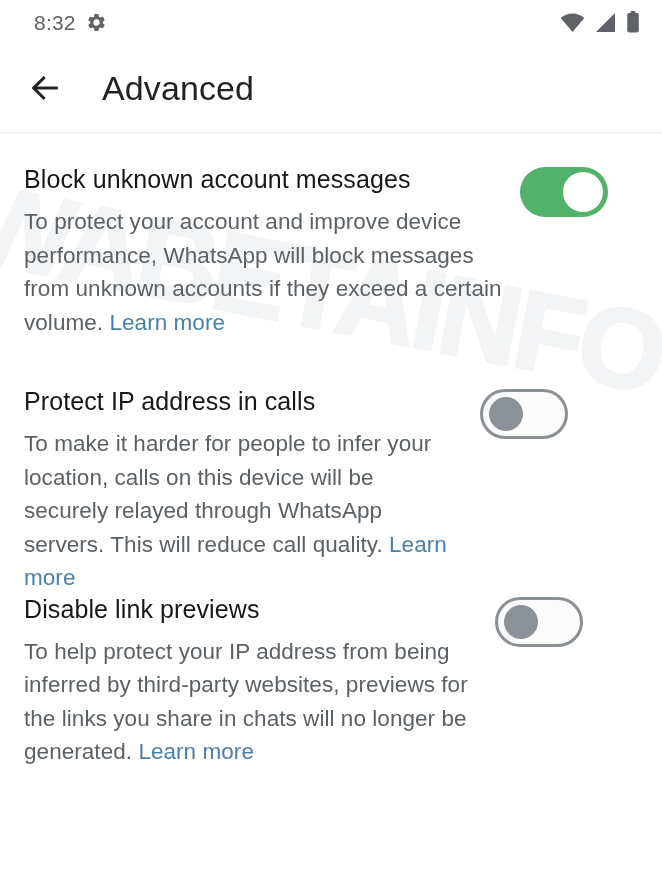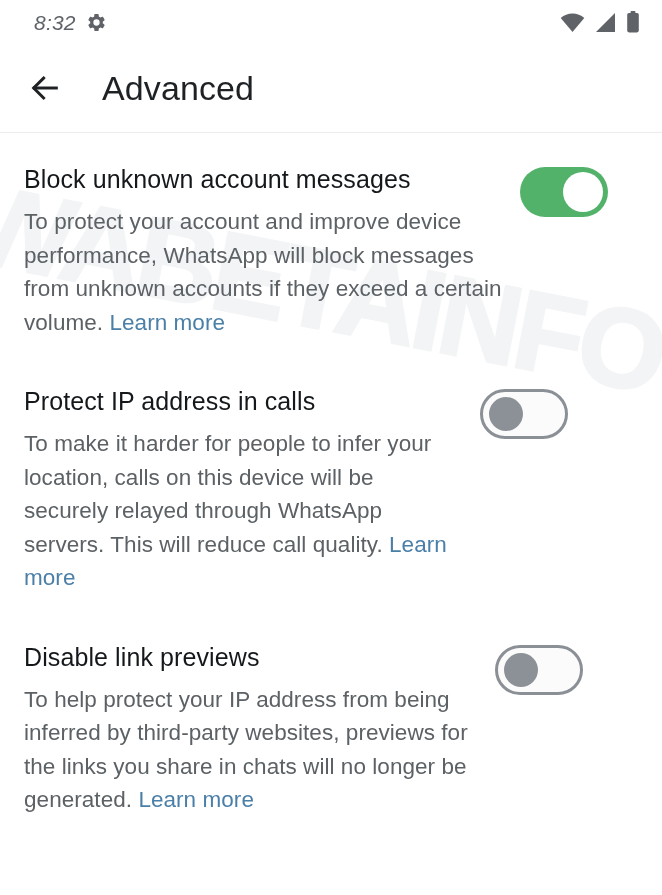--- a/index.html
+++ b/index.html
@@ -50,21 +50,20 @@
     display: flex;
     align-items: center;
     justify-content: space-between;
     padding: 0 22px 0 34px;
     box-sizing: border-box;
   }
   .status-left {
     display: flex;
     align-items: center;
     gap: 10px;
-    font-style: italic;
   }
   .status-time {
     font-size: 21px;
     color: #5f6368;
     letter-spacing: 0.2px;
     line-height: 1;
   }
   .status-right {
     display: flex;
     align-items: center;
@@ -115,21 +114,21 @@
   }
   .setting-row {
     display: flex;
     align-items: flex-start;
     padding: 0 22px 0 24px;
     box-sizing: border-box;
     cursor: pointer;
   }
   .setting-row.row-1 { margin-top: 14px; }
   .setting-row.row-2 { margin-top: 48px; }
-  .setting-row.row-3 { margin-top: 48px; }
+  .setting-row.row-3 { }
 
   .setting-texts {
     flex: 1 1 auto;
     min-width: 0;
     padding-right: 16px;
   }
   .setting-title {
     font-size: 25px;
     color: #15181b;
     line-height: 1.16;

